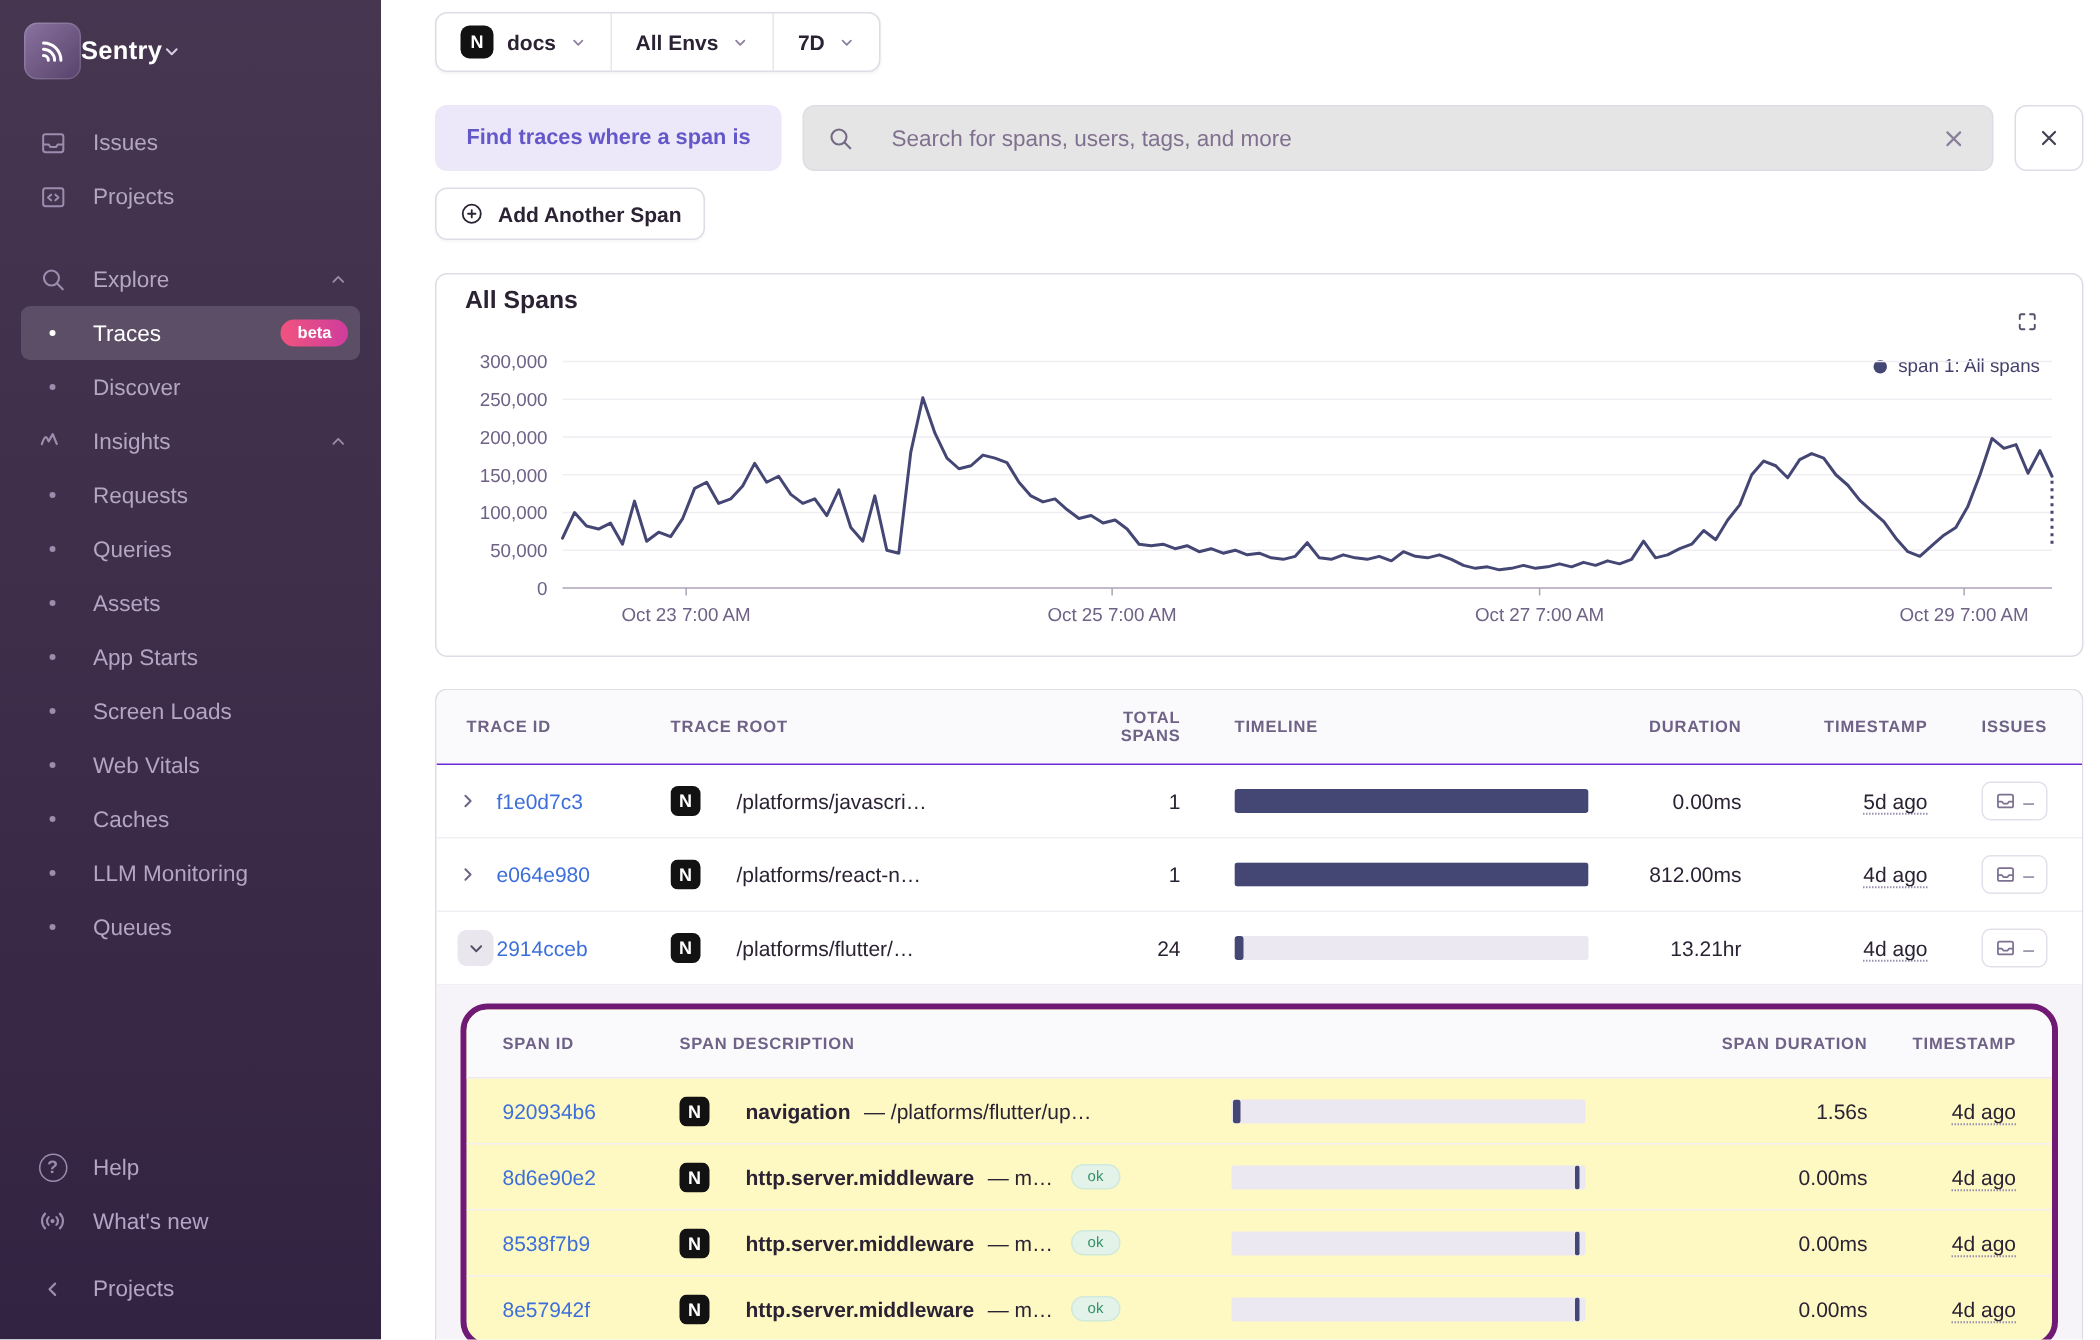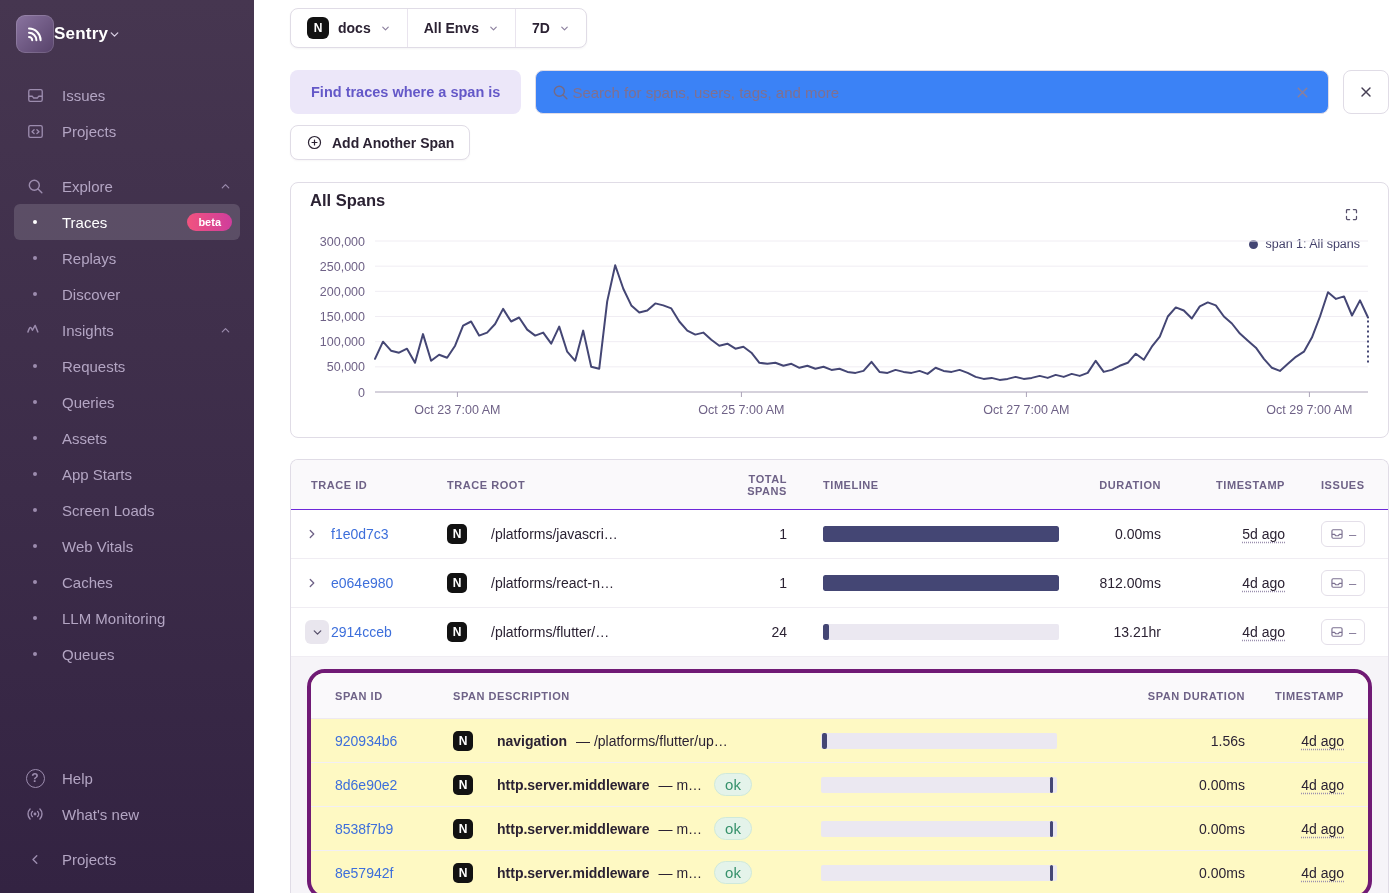--- a/index.html
+++ b/index.html
@@ -28,21 +28,21 @@
   
   main { flex:1; position:relative; padding:8px 13px 0 36px; }
   .topbar-pill { display:inline-flex; align-items:stretch; height:40px; border:1px solid #e0dce6; border-radius:8px; background:#fff; box-shadow:0 1px 2px rgba(43,34,51,.05); }
   .tseg { display:flex; align-items:center; gap:9px; padding:0 16px; font-weight:700; font-size:14px; color:#2b2233; border-right:1px solid #e9e4ee; cursor:pointer; }
   .tseg:last-child { border-right:none; }
   .nbox { width:20px; height:20px; background:#121212; color:#fff; border-radius:5px; font-weight:700; font-size:12px; display:flex; align-items:center; justify-content:center; flex:0 0 20px; }
   .nbox.big { width:22px; height:22px; border-radius:6px; flex-basis:22px; }
 
   .search-row { display:flex; margin-top:22px; height:44px; gap:14px; }
   .find-pill { background:#ece7f9; color:#6458c8; font-weight:700; font-size:14.5px; border-radius:8px; display:flex; align-items:center; padding:0 21px; cursor:pointer; white-space:nowrap; }
-  .searchbox { flex:1; border:1px solid #e0dce6; border-radius:8px; display:flex; align-items:center; padding:0 15px; gap:2px; background:#3b82f6; }
+  .searchbox { flex:1; border:1px solid #e0dce6; border-radius:8px; display:flex; align-items:center; padding:0 15px; gap:24px; background:#e5e5e5; }
   .searchbox input { border:none; outline:none; flex:1; font-size:15px; color:#2b2233; font-family:"Liberation Sans",sans-serif; background:transparent; }
   .searchbox input::placeholder { color:#80708f; }
   .icon-btn { background:none; border:none; cursor:pointer; display:flex; align-items:center; padding:2px; }
   .close-btn { width:46px; border:1px solid #e0dce6; border-radius:8px; background:#fff; display:flex; align-items:center; justify-content:center; cursor:pointer; }
 
   .add-btn { margin-top:11px; height:35px; display:inline-flex; align-items:center; gap:9px; border:1px solid #e0dce6; border-radius:8px; background:#fff; padding:0 15px; font-weight:700; font-size:14px; color:#2b2233; cursor:pointer; box-shadow:0 1px 2px rgba(43,34,51,.04); }
 
   
   .chart-panel { position:relative; margin-top:22px; height:256px; border:1px solid #e0dce6; border-radius:8px; background:#fff; }
   .chart-title { position:absolute; left:19px; top:8px; font-size:16.5px; font-weight:700; }
@@ -77,21 +77,21 @@
   .sh1 { padding-left:24px; }
   .sh2 { padding-left:22px; }
   .sdur-pad { padding-right:4px; }
   .sts-pad { padding-right:24px; }
   .srow { height:44px; border-bottom:1px solid #f2eff5; font-size:14px; }
   .srow .sid { padding-left:24px; }
   .desc-cell { display:flex; align-items:center; gap:0; padding-left:22px; min-width:0; overflow:hidden; white-space:nowrap; }
   .desc-cell .nbox { margin-right:24px; }
   .op { font-weight:700; }
   .desc-txt { margin-left:9px; color:#2b2233; }
-  .ok-badge { margin-left:12px; background:#e4f3ea; border:1px solid #cfe9da; color:#36916b; font-size:15px; border-radius:20px; padding:2px 10px; }
+  .ok-badge { margin-left:12px; background:#e4f3ea; border:1px solid #cfe9da; color:#36916b; font-size:10px; border-radius:20px; padding:2px 10px; }
 </style>
 </head>
 <body>
 
 <aside>
   <div class="brand">
     <div class="logo">
       <svg width="24" height="24" viewBox="0 0 24 24" fill="none" stroke="#fff" stroke-width="2" stroke-linecap="round">
         <path d="M6 15 A3.2 3.2 0 0 1 9.2 18.2"></path>
           <path d="M6 10.8 A7.4 7.4 0 0 1 13.4 18.2"></path>
@@ -139,26 +139,20 @@
             <path d="M6 14.5l6-6 6 6"></path>
           </svg>
         </span>
     </div>
     <div class="side-item active">
       <span class="ibox">
           <span class="dot"></span>
         </span>
       <span>Traces</span>
       <span class="badge-beta">beta</span>
-    </div>
-    <div class="side-item">
-      <span class="ibox">
-          <span class="dot"></span>
-        </span>
-      <span>Replays</span>
     </div>
     <div class="side-item">
       <span class="ibox">
           <span class="dot"></span>
         </span>
       <span>Discover</span>
     </div>
 
     <div class="side-item">
       <span class="ibox">

